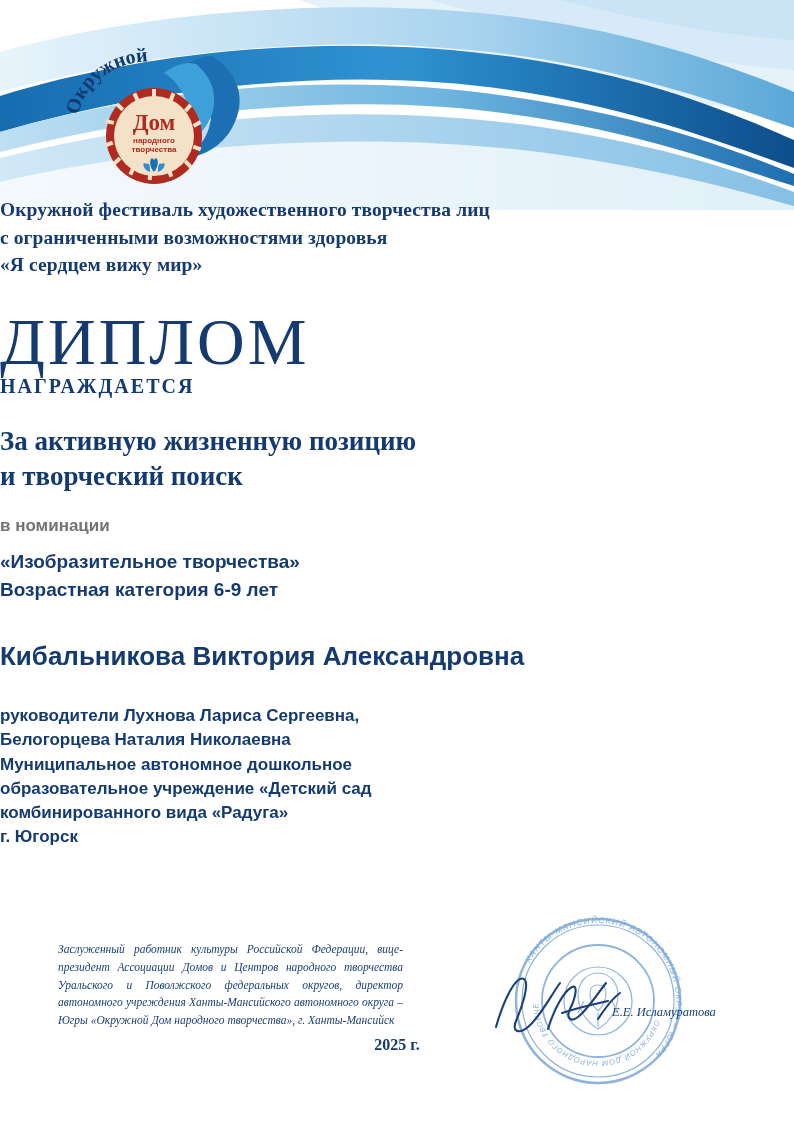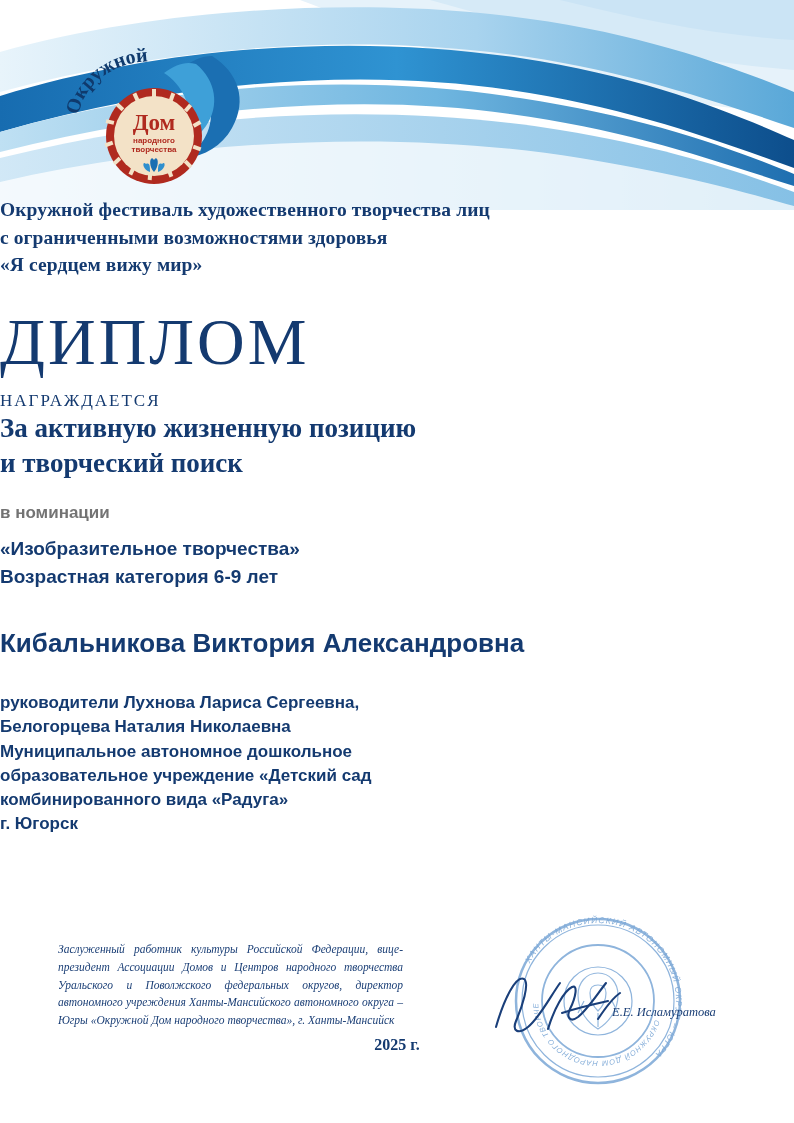--- a/index.html
+++ b/index.html
@@ -60,28 +60,28 @@
   .diploma-word {
     margin-top: 30px;
     font-size: 66px;
     font-weight: normal;
     letter-spacing: 3px;
     color: #143a70;
     line-height: 1;
   }
 
   .awarded {
-    margin-top: 16px;
-    font-size: 17px;
-    font-weight: normal;
+    font-size: 20px;
+    font-weight: bold;
     letter-spacing: 2px;
     color: #143a70;
   }
 
   .reason {
+    margin-top: 26px;
     font-size: 27px;
     font-weight: bold;
     line-height: 1.3;
     color: #143a70;
   }
   .reason .line { display: block; }
 
   .nomination-label {
     margin-top: 22px;
     font-size: 17px;

